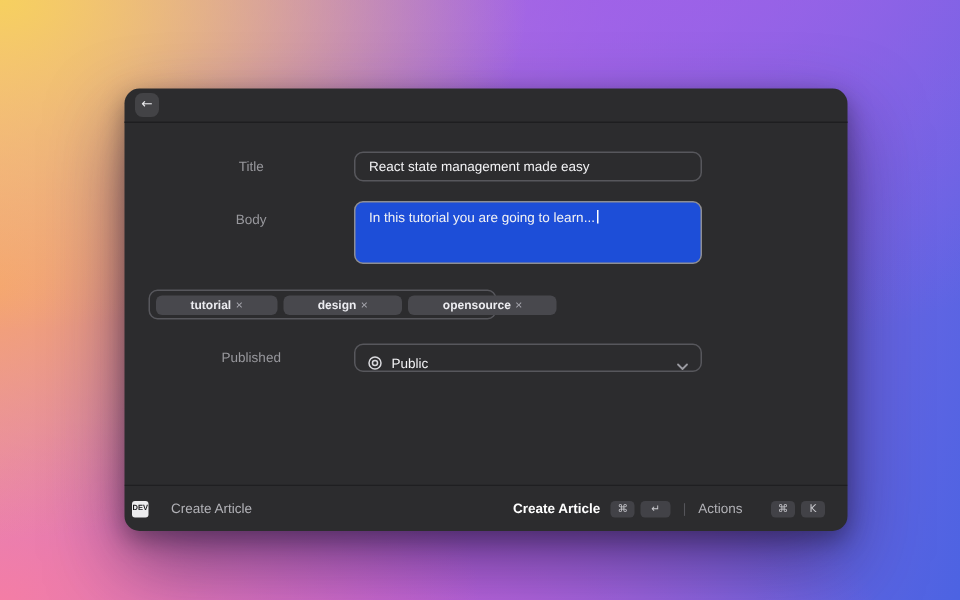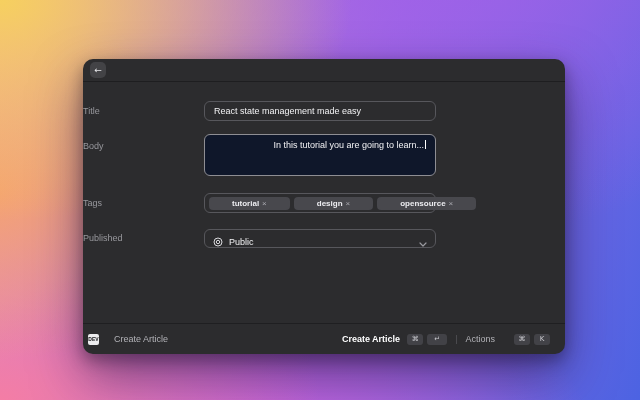--- a/index.html
+++ b/index.html
@@ -15,30 +15,30 @@
       linear-gradient(110deg, #ef9ab0 0%, #9d6ae6 52%, #4c63e2 100%);}
   .modal{position:absolute;left:83px;top:59px;width:482px;height:295px;background:#2c2c2e;
     border-radius:10px;box-shadow:0 22px 50px rgba(40,20,70,.55),0 6px 16px rgba(0,0,0,.35);}
   .modal-header{height:22px;border-bottom:1px solid #1e1e20;display:flex;align-items:center;
     padding:0 7px;}
   .back-btn{width:16px;height:16px;border:none;border-radius:5px;background:#434346;
     color:#e9e9eb;display:flex;align-items:center;justify-content:center;padding:0;cursor:pointer;}
   .back-btn span{font-family:"DejaVu Sans",sans-serif;font-size:9px;line-height:1;}
   .form{position:absolute;left:0;top:0;width:100%;}
   .row{position:absolute;left:0;width:100%;display:flex;}
-  .lbl{width:105px;text-align:left;color:#98989d;font-size:9px;}
+  .lbl{width:105px;text-align:center;color:#98989d;font-size:9px;margin-left:32px;}
   .fld{margin-left:16px;width:232px;box-sizing:border-box;}
   .row-title{top:42px;} .row-title .lbl{line-height:20px;}
   .row-body{top:75px;} .row-body .lbl{padding-top:7px;line-height:10px;}
   .row-tags{top:134px;} .row-tags .lbl{line-height:20px;}
   .row-pub{top:170px;} .row-pub .lbl{line-height:19px;}
   .input{height:20px;border:1px solid #57575c;border-radius:6px;display:flex;align-items:center;
     padding:0 9px;color:#f2f2f4;font-size:9px;background:#2c2c2e;}
   .textarea{height:42px;border:1px solid #8e8e93;border-radius:6px;padding:5px 9px;
-    color:#f2f2f4;font-size:9px;line-height:11px;background:#0f172a;text-align:right;}
+    color:#f2f2f4;font-size:9px;line-height:11px;background:#1d4ed8;}
   .caret{display:inline-block;width:1px;height:9px;background:#ffffff;vertical-align:-1px;margin-left:1px;}
   .tagsbox{height:20px;border:1px solid #57575c;border-radius:6px;display:flex;align-items:center;
     padding:0 4px;gap:4px;background:#2c2c2e;}
   .chip{height:13px;background:#48484d;border-radius:4px;display:flex;align-items:center;
     padding:0 23px;gap:3px;color:#ececf0;font-size:8px;font-weight:700;}
   .chip .x{color:#a9a9b0;font-weight:400;font-size:8px;cursor:pointer;}
   .select{height:19px;border:1px solid #57575c;border-radius:6px;display:flex;align-items:flex-end;
     padding:0 8px;gap:6px;color:#f2f2f4;font-size:9px;background:#2c2c2e;cursor:pointer;}
   .select .chev{margin-left:auto;display:flex;}
   .modal-footer{position:absolute;left:0;right:0;bottom:0;height:30px;border-top:1px solid #1f1f21;
@@ -78,21 +78,20 @@
       </div>
 
       <div class="row row-body">
         <div class="lbl">Body</div>
         <div class="fld textarea">
           <span>In this tutorial you are going to learn...</span><span class="caret"></span>
         </div>
       </div>
 
       <div class="row row-tags">
-        <div class="lbl">Tags</div>
         <div class="fld tagsbox">
           <span class="chip">
             <span>tutorial</span>
             <span class="x">×</span>
           </span>
           <span class="chip">
             <span>design</span>
             <span class="x">×</span>
           </span>
           <span class="chip">

